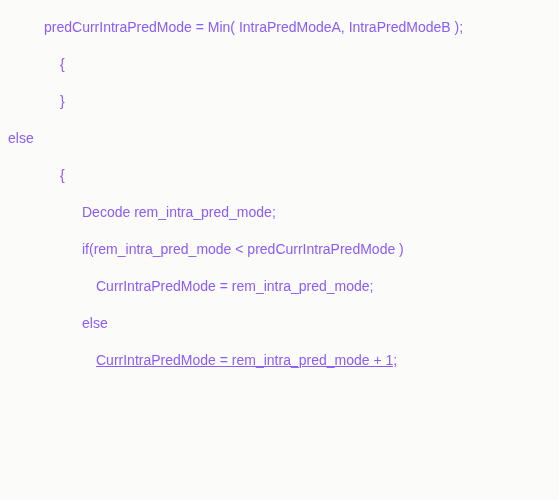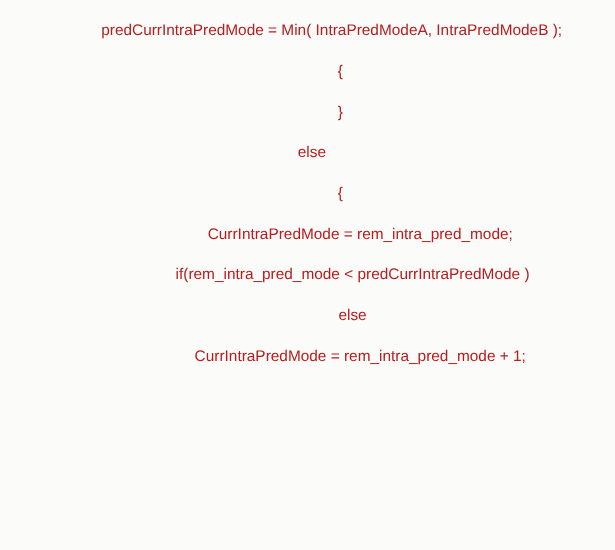--- a/index.html
+++ b/index.html
@@ -10,41 +10,41 @@
     background: #fbfbf9;
     overflow: hidden;
   }
   .page {
     box-sizing: border-box;
     width: 559px;
     height: 396px;
     padding: 20px 0 0 0;
     font-family: Arial, Helvetica, sans-serif;
     font-size: 14px;
-    color: #b91c1c;
+    color: #8b5cf6;
     line-height: 1;
-    text-align: center;
   }
   .row {
     white-space: pre;
     margin-bottom: 23px;
   }
-  .row:last-child { margin-bottom: 0; }
+  .row:last-child { margin-bottom: 0; text-decoration: underline; }
   .ind1 { padding-left: 44px; }
   .ind2 { padding-left: 60px; }
   .ind3 { padding-left: 82px; }
   .ind4 { padding-left: 96px; }
   .keyword { padding-left: 8px; }
 </style>
 </head>
 <body>
 
 <div class="page">
   <div class="row ind1">predCurrIntraPredMode = Min( IntraPredModeA, IntraPredModeB );</div>
   <div class="row ind2">{</div>
   <div class="row ind2">}</div>
   <div class="row keyword">else</div>
   <div class="row ind2">{</div>
+  <div class="row ind3">Decode rem_intra_pred_mode;</div>
+  <div class="row ind3">if(rem_intra_pred_mode &lt; predCurrIntraPredMode )</div>
   <div class="row ind4">CurrIntraPredMode = rem_intra_pred_mode;</div>
-  <div class="row ind3">if(rem_intra_pred_mode &lt; predCurrIntraPredMode )</div>
   <div class="row ind3">else</div>
   <div class="row ind4">CurrIntraPredMode = rem_intra_pred_mode + 1;</div>
 </div>
 
 </body></html>

